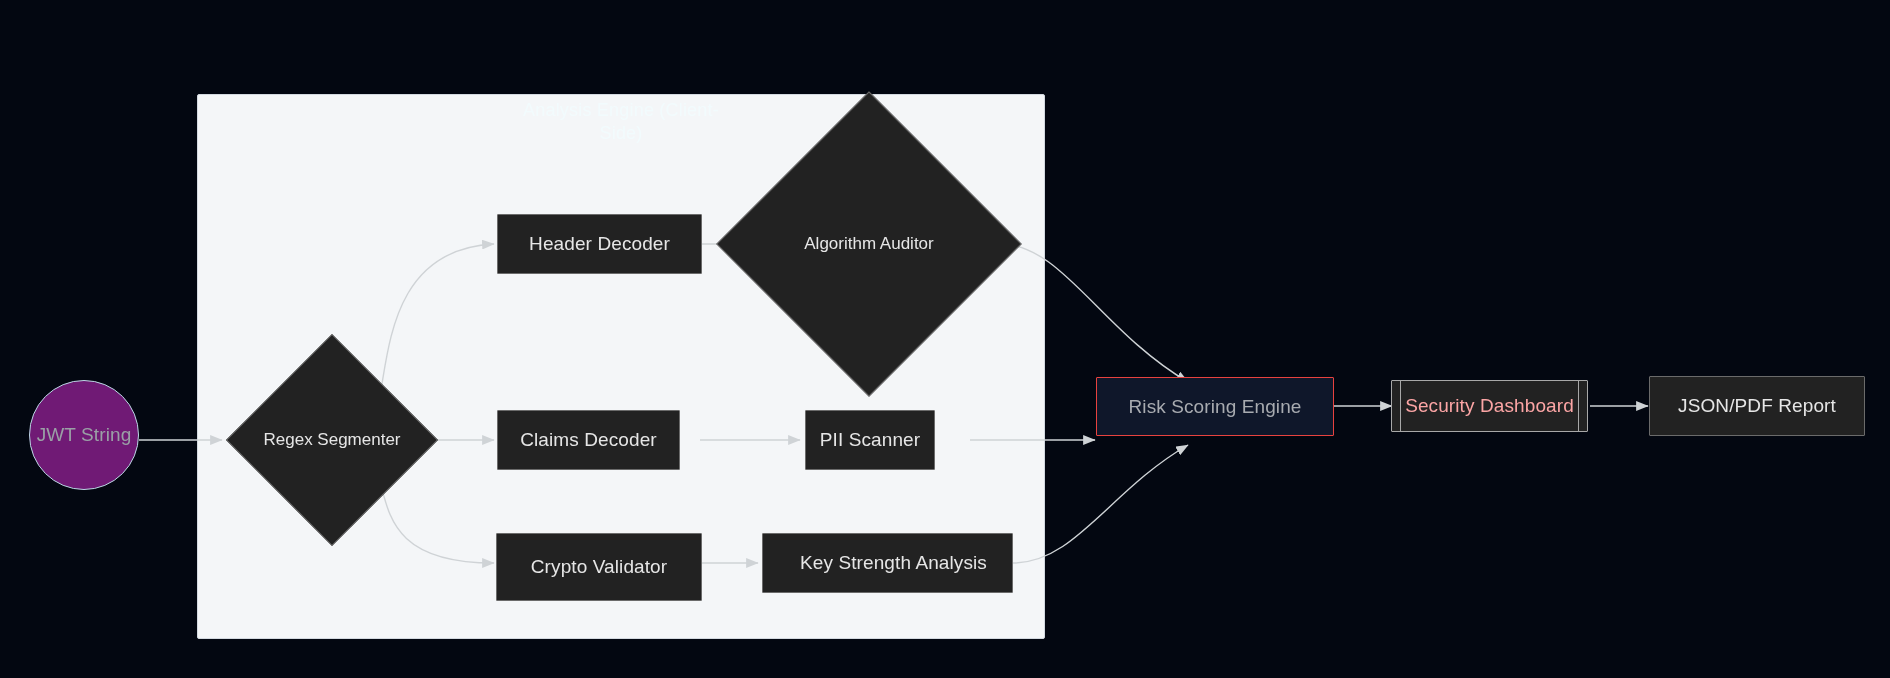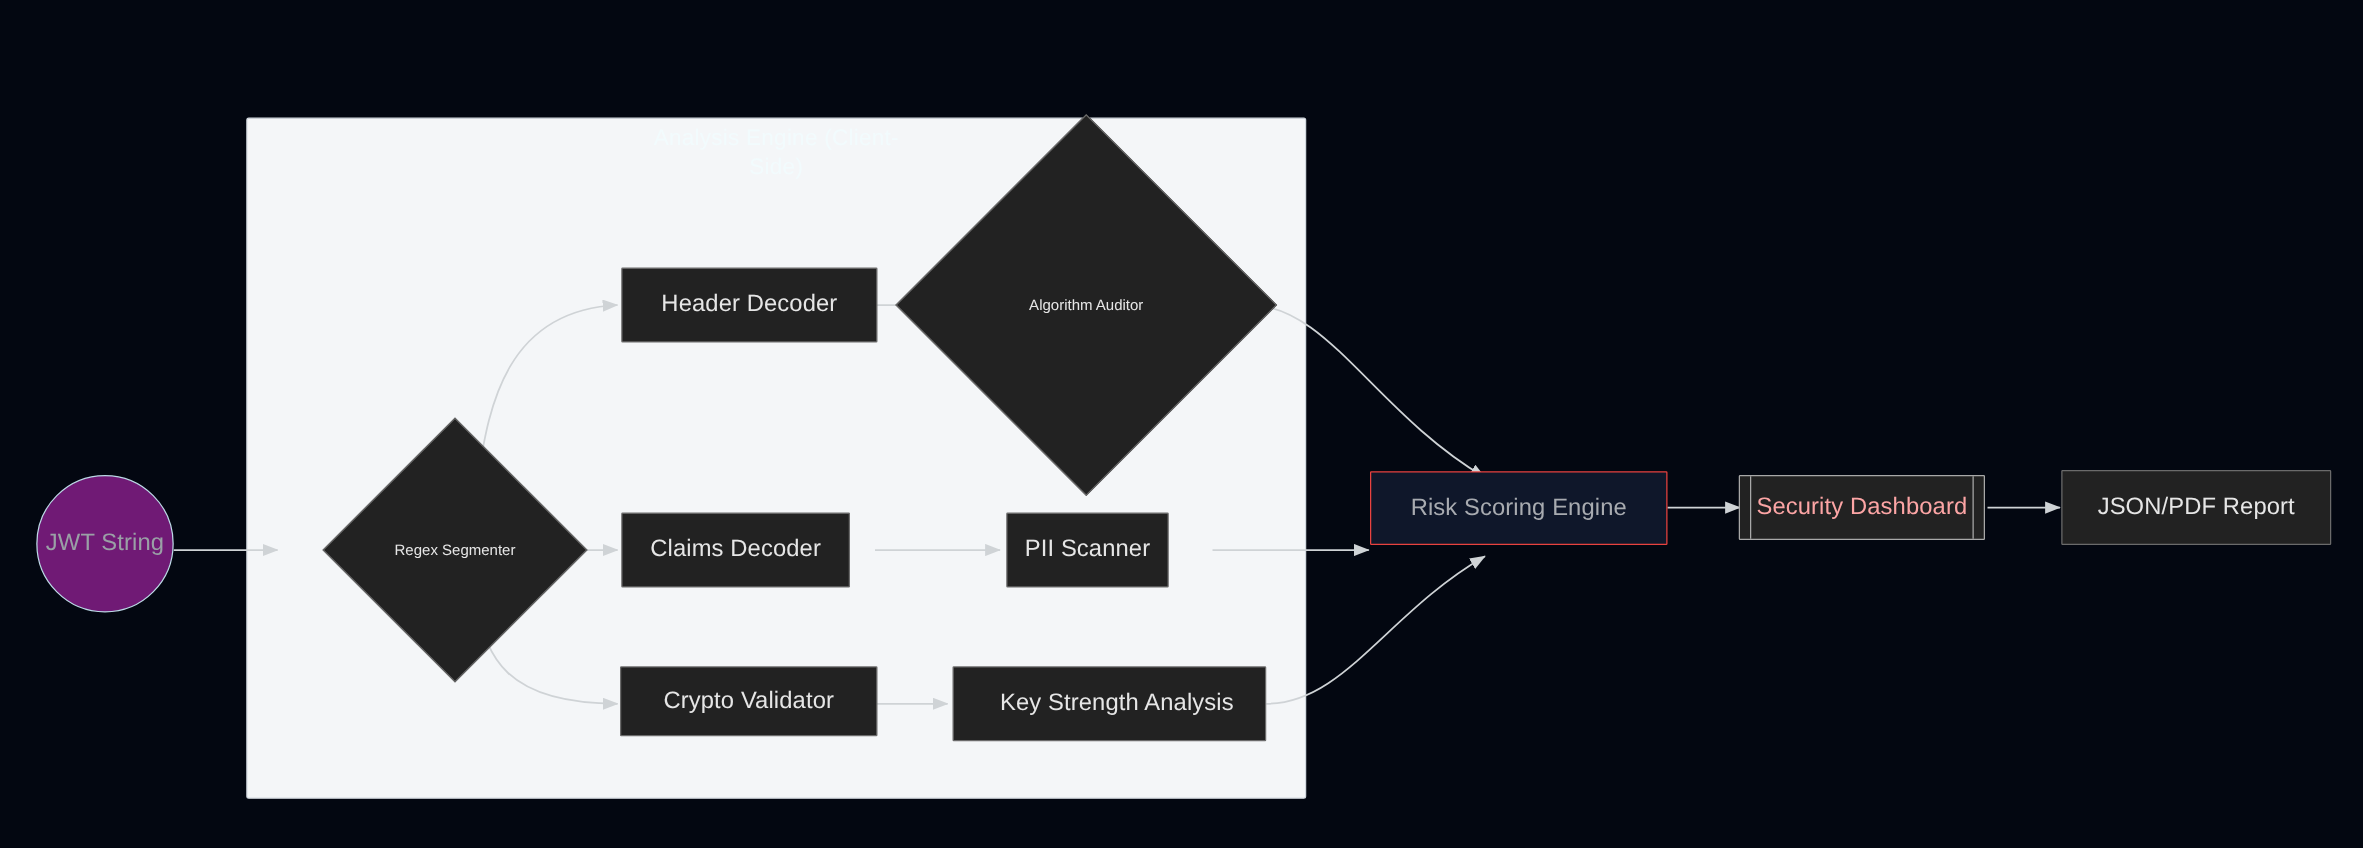--- a/index.html
+++ b/index.html
@@ -70,21 +70,21 @@
     transform: rotate(45deg);
   }
   .diamond-label {
     position: absolute;
     left: 0; top: 0;
     width: 100%; height: 100%;
     display: flex;
     align-items: center;
     justify-content: center;
     color: #e6e6e6;
-    font-size: 12px;
+    font-size: 17px;
     white-space: nowrap;
   }
   .risk {
     background: #0f172a;
     border: 1px solid #e8423f;
     color: #a8abb0;
     border-radius: 1px;
   }
   .subroutine {
     background: #222222;
@@ -144,21 +144,21 @@
 
   <div class="subgraph-title" style="left:521px; top:99px;">
     <div>Analysis Engine (Client-</div>
     <div>Side)</div>
   </div>
 
   <div class="node circle" style="left:29px; top:380px; width:110px; height:110px;">
     <span>JWT String</span>
   </div>
 
-  <div class="diamond-wrap" style="left:257px; top:365px; width:150px; height:150px;margin-left:32px;">
+  <div class="diamond-wrap" style="left:257px; top:365px; width:150px; height:150px;">
     <div class="diamond-shape"></div>
     <div class="diamond-label">Regex Segmenter</div>
   </div>
 
   <div class="node rect" style="left:497px; top:214px; width:205px; height:60px;">
     <span>Header Decoder</span>
   </div>
 
   <div class="diamond-wrap" style="left:761px; top:136px; width:216px; height:216px;">
     <div class="diamond-shape"></div>
@@ -166,21 +166,21 @@
   </div>
 
   <div class="node rect" style="left:497px; top:410px; width:183px; height:60px;">
     <span>Claims Decoder</span>
   </div>
 
   <div class="node rect" style="left:805px; top:410px; width:130px; height:60px;">
     <span>PII Scanner</span>
   </div>
 
-  <div class="node rect" style="left:496px; top:533px; width:206px; height:56px;">
+  <div class="node rect" style="left:496px; top:533px; width:206px; height:68px;">
     <span>Crypto Validator</span>
   </div>
 
   <div class="node rect" style="left:762px; top:533px; width:251px; height:60px;padding-left:12px;">
     <span>Key Strength Analysis</span>
   </div>
 
   <div class="node risk" style="left:1096px; top:377px; width:238px; height:59px;">
     <span>Risk Scoring Engine</span>
   </div>

